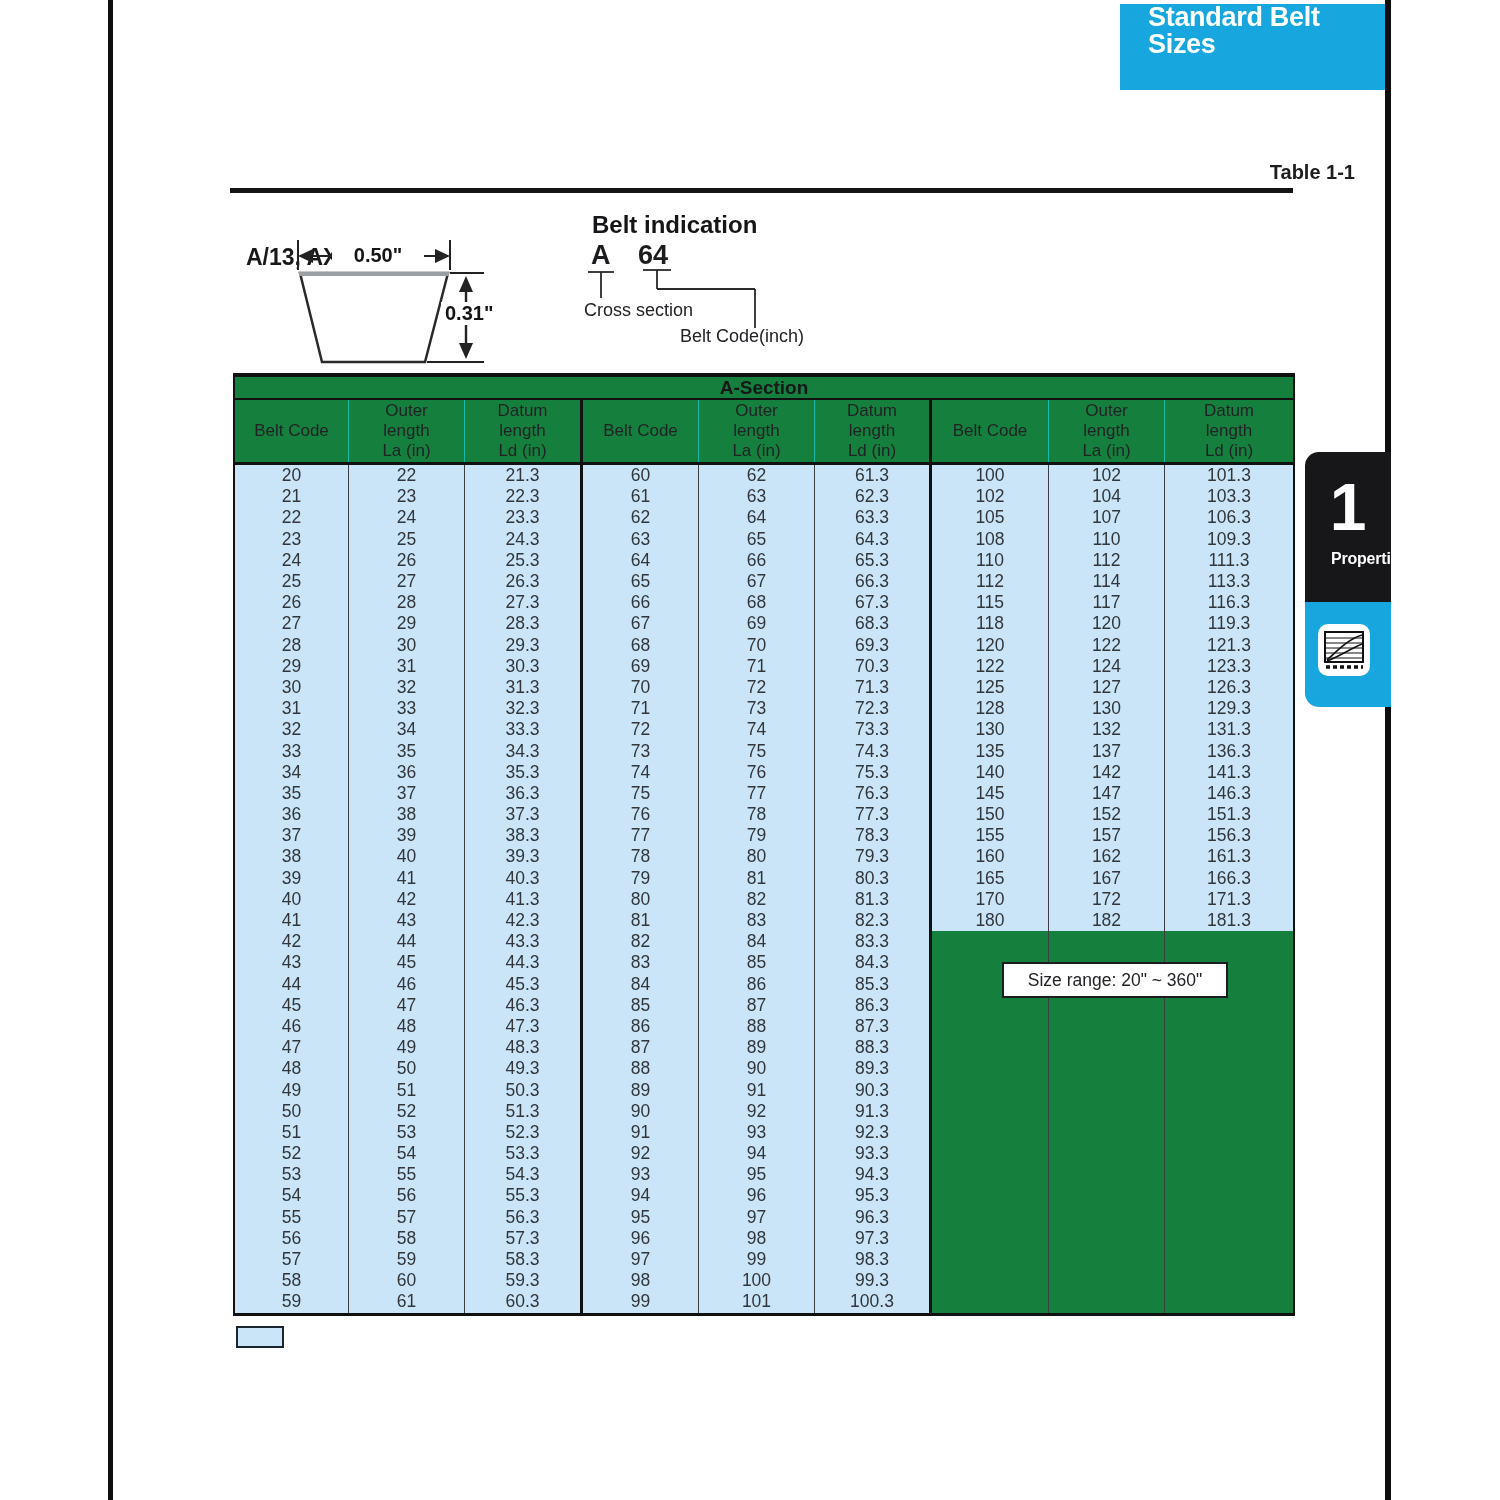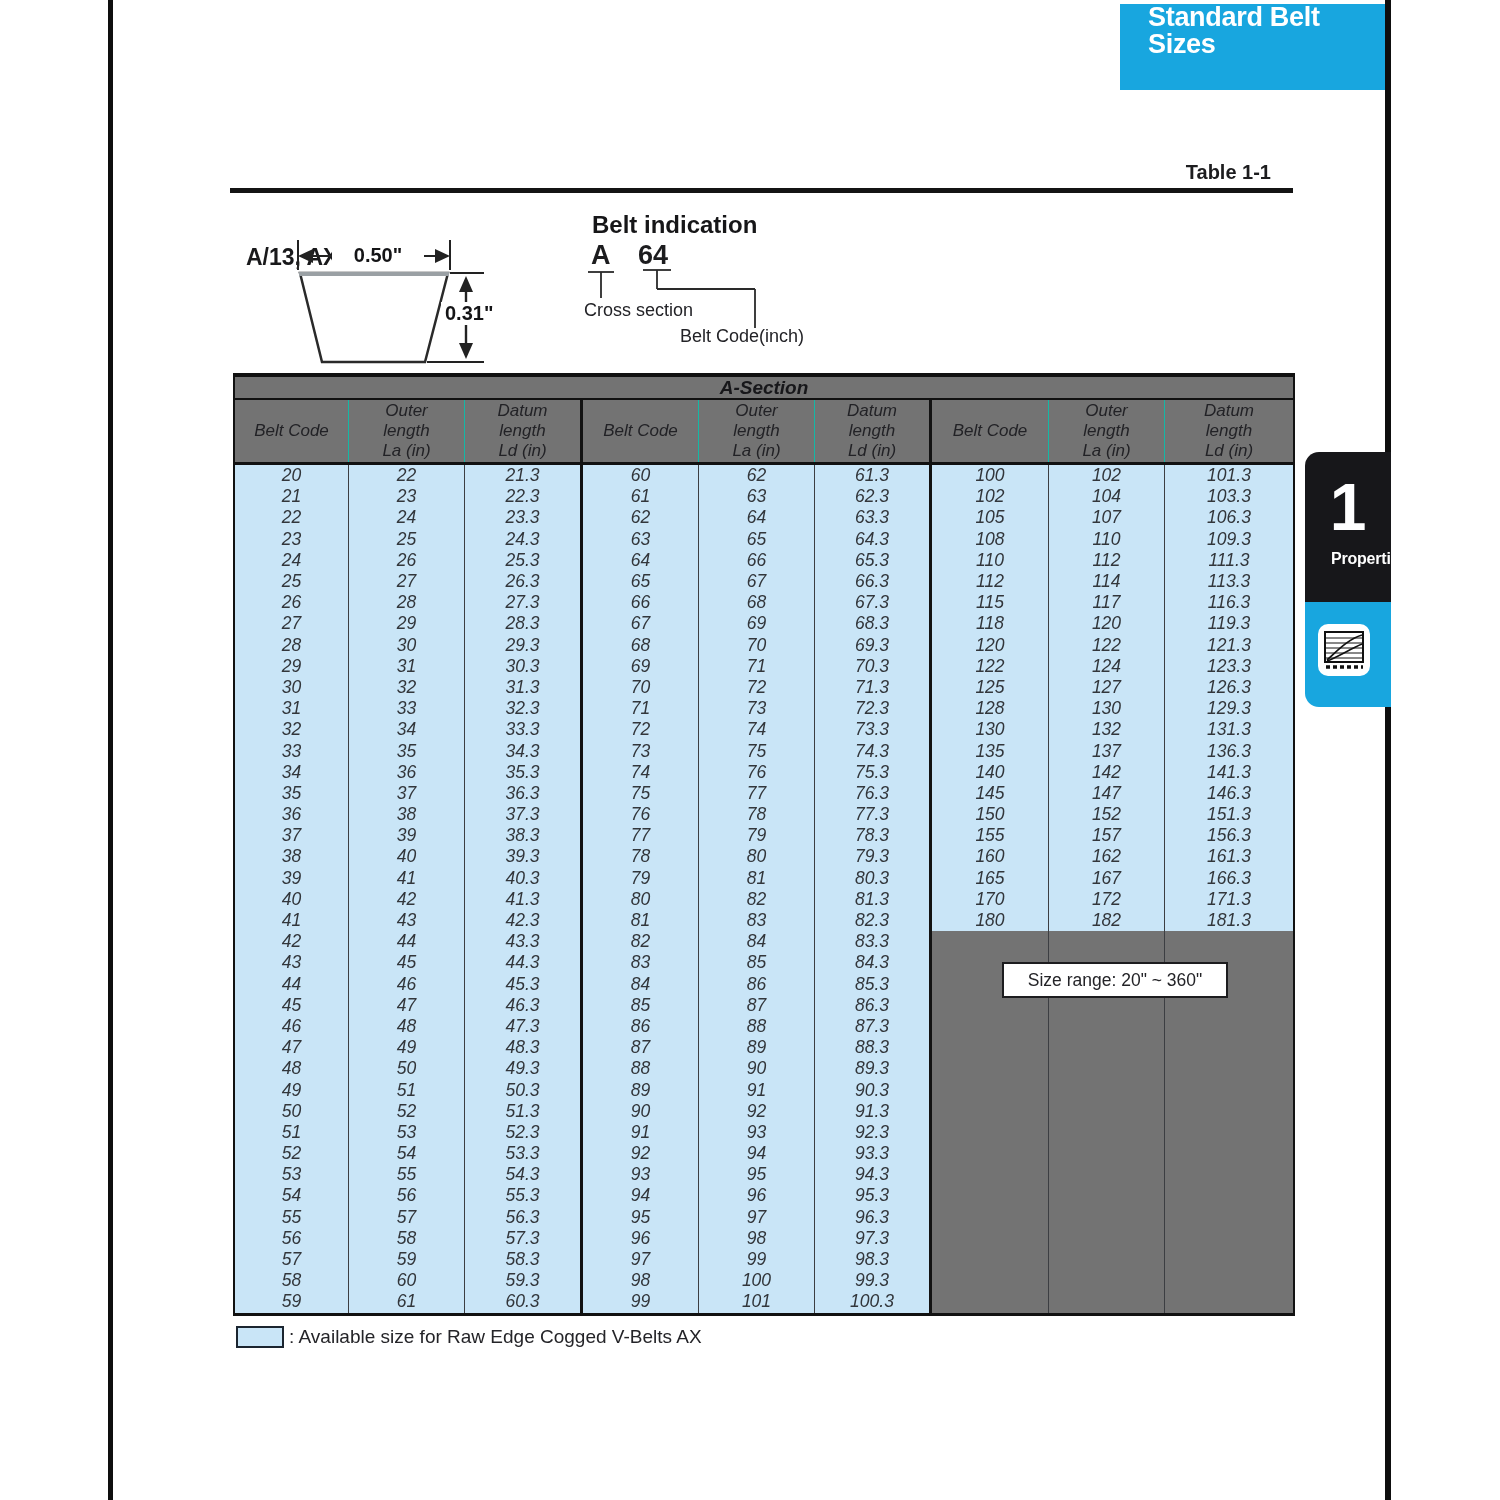--- a/index.html
+++ b/index.html
@@ -8,21 +8,21 @@
 
   
   .rule-left{position:absolute;left:108px;top:0;width:5px;height:1500px;background:#0e0e0e;}
   .rule-right{position:absolute;left:1385px;top:0;width:6px;height:1500px;background:#0e0e0e;}
 
   
   .corner-tab{position:absolute;left:1120px;top:4px;width:265px;height:86px;background:var(--cyan,#18a6df);
               display:flex;align-items:flex-start;}
   .corner-tab span{color:#fff;font-weight:700;font-size:27px;line-height:1;padding:0 0 12px 28px;letter-spacing:-0.3px;}
 
-  .table-ref{position:absolute;left:1076px;top:161px;width:195px;text-align:right;font-weight:700;font-size:20px;color:#1d1d1f;}
+  .table-ref{position:absolute;left:1160px;top:161px;width:195px;text-align:right;font-weight:700;font-size:20px;color:#1d1d1f;}
 
   
   .title-row{position:absolute;left:228px;top:115px;display:flex;align-items:center;}
   .accent{width:15px;height:50px;background:var(--cyan,#18a6df);margin-right:18px;}
   .title-row h1{margin:0;font-size:38px;font-weight:700;letter-spacing:-0.5px;color:#161618;}
   .title-rule{position:absolute;left:230px;top:188px;width:1063px;height:5px;background:#141414;}
 
   
   .profile-label{position:absolute;left:246px;top:204px;font-size:23px;font-weight:700;color:#19191b;margin-top:40px;}
   .trap-svg{position:absolute;left:280px;top:232px;}
@@ -34,21 +34,21 @@
   .bi-title{position:absolute;left:592px;top:211px;font-size:24px;font-weight:700;color:#161618;}
   .bi-a{position:absolute;left:591px;top:240px;font-size:27px;font-weight:700;}
   .bi-64{position:absolute;left:638px;top:240px;font-size:27px;font-weight:700;}
   .bi-svg{position:absolute;left:580px;top:262px;}
   .bi-cross{position:absolute;left:584px;top:300px;font-size:18px;color:#232327;}
   .bi-code{position:absolute;left:680px;top:326px;font-size:18px;color:#232327;}
 
   
   .belt-table{position:absolute;left:233px;top:373px;width:1062px;box-sizing:border-box;
               border-top:4px solid #111;border-bottom:3px solid #111;
-              border-left:2px solid #111;border-right:2px solid #111;background:#737373;font-style:italic;}
+              border-left:2px solid #111;border-right:2px solid #111;background:#15803d;}
   .section-title{height:21px;line-height:21px;text-align:center;font-weight:700;font-size:19px;
                  border-bottom:2px solid #111;color:#17171a;}
   .thead,.tbody{display:grid;grid-template-columns:114px 116px 118px 116px 116px 117px 117px 116px 128px;}
   .thead{border-bottom:3px solid #111;}
   .hc{height:62px;display:flex;align-items:center;justify-content:center;text-align:center;
       font-size:17px;line-height:1.18;color:#222226;border-right:1px solid #14b8a6;}
   .hc.gdiv{border-right:3px solid #121212;}
   .hc:nth-child(9n){border-right:none;}
   .tbody{grid-auto-rows:21.2px;font-size:17.5px;color:#32363b;border-radius:13px;}
   .c{display:flex;align-items:center;justify-content:center;border-right:1px solid #3c3e42;}
@@ -499,21 +499,20 @@
         <div class="c"></div>
         <div class="c"></div>
         <div class="c"></div>
       </div>
   </div>
 
   <div class="size-range">Size range: 20" ~ 360"</div>
 
   <div class="legend">
     <span class="legend-swatch"></span>
-    <span class="txt">: Available size for Raw Edge Cogged V-Belts AX</span>
   </div>
 
   <div class="side-black">
     <div class="num">1</div>
     <div class="lbl">Properties</div>
   </div>
   <div class="side-cyan">
     <div class="icon-card">
       <svg width="52" height="52" viewBox="0 0 52 52">
         <rect x="7" y="8" width="38" height="30" fill="#fff" stroke="#111" stroke-width="2"></rect>

